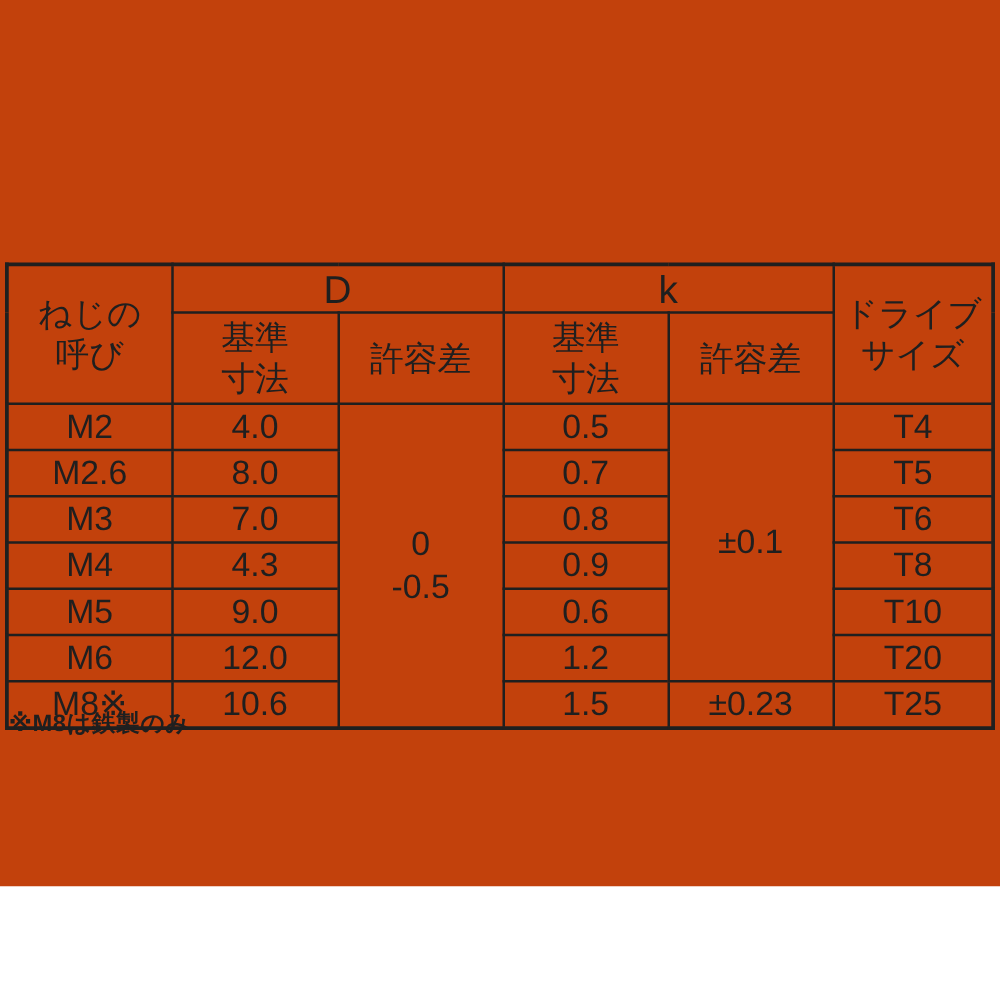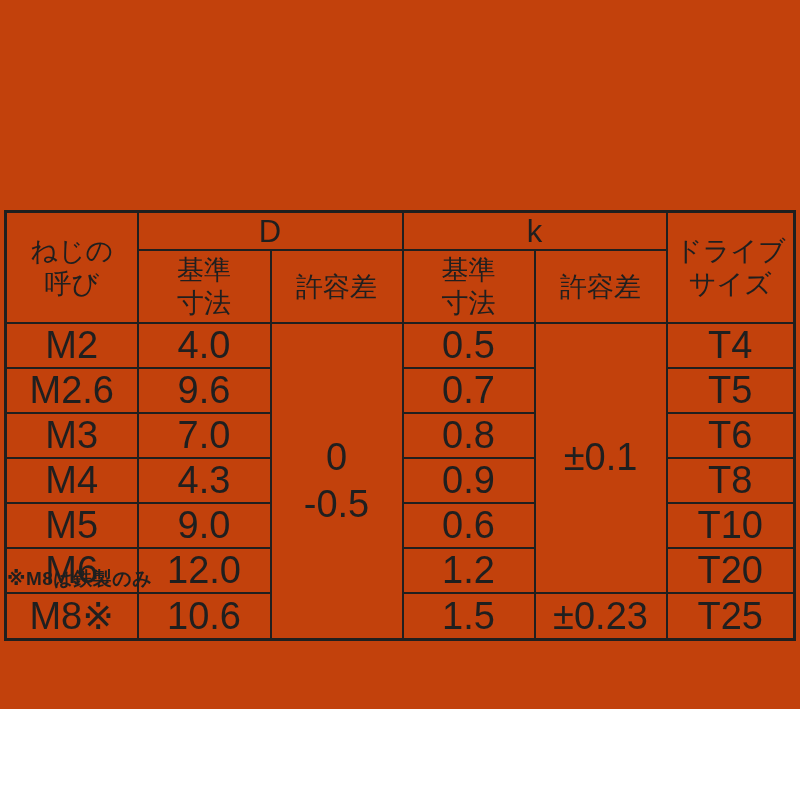--- a/index.html
+++ b/index.html
@@ -46,21 +46,21 @@
     font-size: 27px;
     line-height: 1.2;
     white-space: pre-line;
   }
   .row-h2 th {
     height: 71px;
     font-size: 27px;
   }
   .spec td {
     height: 35px;
-    font-size: 38px;
+    font-size: 27px;
   }
   td.merged-tol {
     white-space: pre-line;
     line-height: 1.25;
   }
   .footnote {
     position: absolute;
     left: 7px;
     top: 566px;
     font-size: 19px;
@@ -104,21 +104,21 @@
         <td>M2</td>
         <td>4.0</td>
         <td rowspan="7" class="merged-tol">0
 -0.5</td>
         <td>0.5</td>
         <td rowspan="6" class="merged-tol">±0.1</td>
         <td>T4</td>
       </tr>
       <tr>
         <td>M2.6</td>
-        <td>9.6</td>
+        <td>8.0</td>
         <td>0.7</td>
         <td>T5</td>
       </tr>
       <tr>
         <td>M3</td>
         <td>7.0</td>
         <td>0.8</td>
         <td>T6</td>
       </tr>
       <tr>

